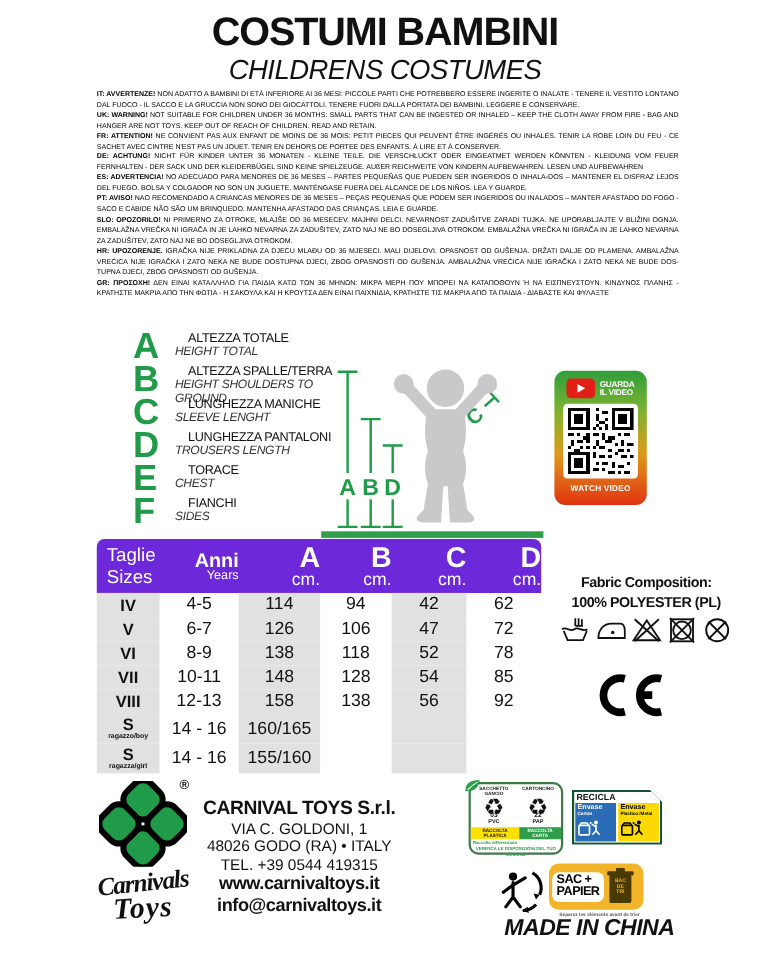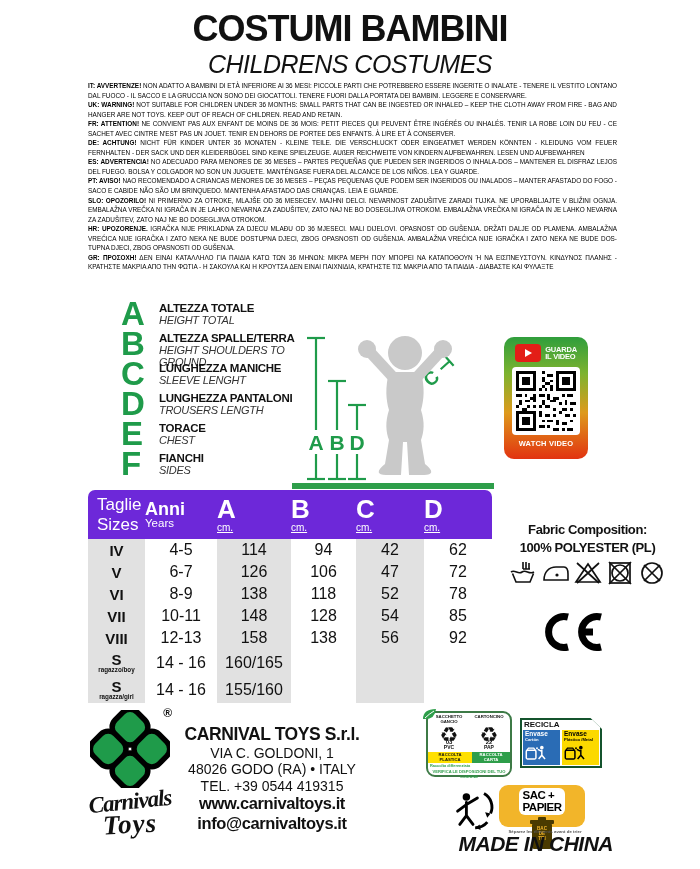--- a/index.html
+++ b/index.html
@@ -15,21 +15,21 @@
   .warnings{position:absolute;top:81px;left:88px;width:529px;font-size:6.4px;line-height:9.55px;
             text-align:justify;color:#000;}
   .warnings p{margin:0;}
   .warnings b{font-weight:700;}
 
   
   .legend{position:absolute;top:301px;left:121px;width:195px;}
   .legend-item{display:flex;align-items:flex-start;height:30px;}
   .legend-letter{width:38px;font-size:33px;line-height:26px;font-weight:800;color:#1F9B4A;flex:0 0 38px;}
   .legend-texts{padding-top:1px;}
-  .legend-it{font-size:11.5px;font-weight:700;letter-spacing:-0.3px;line-height:12px;}
+  .legend-it{font-size:11.5px;font-weight:400;letter-spacing:-0.3px;line-height:12px;margin-left:12px;}
   .legend-en{font-size:11px;font-style:italic;color:#333;letter-spacing:-0.3px;line-height:12px;}
 
   
   .diagram-svg{position:absolute;left:288px;top:330px;}
   .figure-svg{position:absolute;left:350px;top:334px;}
 
   
   .video-box{position:absolute;left:504px;top:337px;width:84px;height:122px;border-radius:10px;
              background:linear-gradient(180deg,#2F9E3C 0%,#7DB32F 30%,#DE9A1C 62%,#E23310 100%);
              display:flex;flex-direction:column;align-items:center;padding:5px 0 0 0;box-sizing:border-box;}
@@ -38,24 +38,24 @@
   .play-btn span{width:0;height:0;border-left:7px solid #fff;border-top:4.5px solid transparent;border-bottom:4.5px solid transparent;}
   .video-top-text{color:#fff;font-weight:800;font-size:7.5px;line-height:7.5px;letter-spacing:-0.2px;}
   .qr-frame{background:#fff;border-radius:4px;width:68px;height:68px;margin-top:3px;
             display:flex;align-items:center;justify-content:center;}
   .video-bottom{color:#fff;font-weight:800;font-size:7.5px;margin-top:4px;letter-spacing:0.2px;}
 
   
   .size-table{position:absolute;left:88px;top:490px;width:404px;}
   .thead{display:grid;grid-template-columns:57px 72px 74px 65px 68px 68px;background:#6d28d9;
          border-radius:7px 7px 0 0;color:#fff;height:49px;align-items:center;}
-  .th{text-align:left;line-height:1;}
+  .th{text-align:right;line-height:1;}
   .th-taglie{text-align:left;padding-left:9px;font-size:17px;line-height:20px;}
   .th .big{display:block;font-size:26px;font-weight:800;}
-  .th .cm{display:block;font-size:10px;margin-top:1px;text-decoration:underline;}
+  .th .cm{display:block;font-size:16px;margin-top:1px;}
   .th .anni{display:block;font-size:18px;font-weight:800;}
   .th .years{display:block;font-size:11.5px;margin-top:0px;}
   .tbody{display:block;}
   .tr{display:grid;grid-template-columns:57px 72px 74px 65px 68px 68px;height:22px;align-items:center;text-align:center;}
   .tr.tall{height:27px;}
   .td{height:100%;display:flex;flex-direction:column;align-items:center;justify-content:center;font-size:16px;}
   .tr .td:nth-child(odd){background:#E1E1E1;}
   .td .size{font-weight:800;font-size:15px;line-height:13px;}
   .td .sub{font-size:6.3px;font-weight:700;line-height:7px;}
 
@@ -102,21 +102,21 @@
   .panel{flex:1;padding:1px 2px;box-sizing:border-box;}
   .panel.blue{background:#2A6CB5;color:#fff;}
   .panel.yellow{background:#FCD900;color:#000;}
   .panel .env{font-size:6.5px;font-weight:800;line-height:6.5px;}
   .panel .mat{font-size:4.2px;font-weight:700;line-height:4.4px;height:5px;}
   .panel svg{display:block;margin-top:2px;}
 
   
   .triman{position:absolute;left:451px;top:787px;}
   .sac{position:absolute;left:499px;top:785px;width:86px;height:42px;background:#F2B52A;border-radius:9px;
-       display:flex;align-items:center;padding:3px;box-sizing:border-box;gap:2px;flex-direction:column;}
+       display:flex;align-items:center;padding:3px;box-sizing:border-box;gap:2px;}
   .sac-white{background:#fff;border-radius:6px;padding:2px 4px;font-size:11.5px;font-weight:800;
              line-height:11.5px;letter-spacing:-0.5px;color:#000;}
   .bac{position:relative;width:26px;height:34px;}
   .bac-label{position:absolute;top:9px;left:0;right:0;text-align:center;color:#F2B52A;
              font-size:4.6px;font-weight:800;line-height:5px;}
   .sac-caption{position:absolute;left:500px;top:829px;width:90px;text-align:center;font-size:4.4px;
                color:#555;font-weight:700;}
   .made-in{position:absolute;left:443px;top:832px;width:170px;text-align:right;
            font-size:21px;font-weight:800;font-style:italic;letter-spacing:-0.5px;}
 </style>

